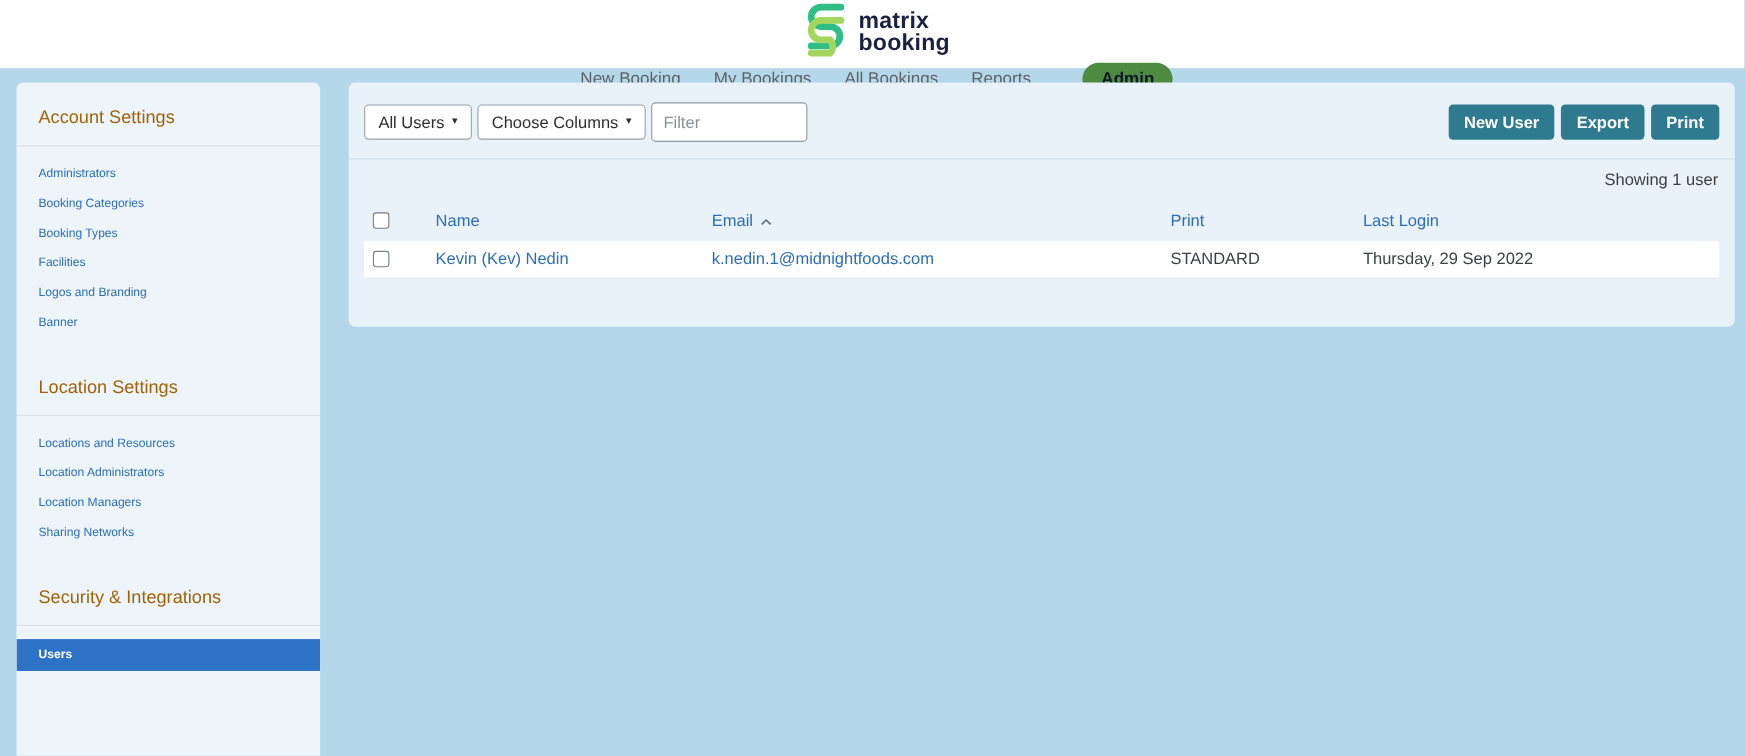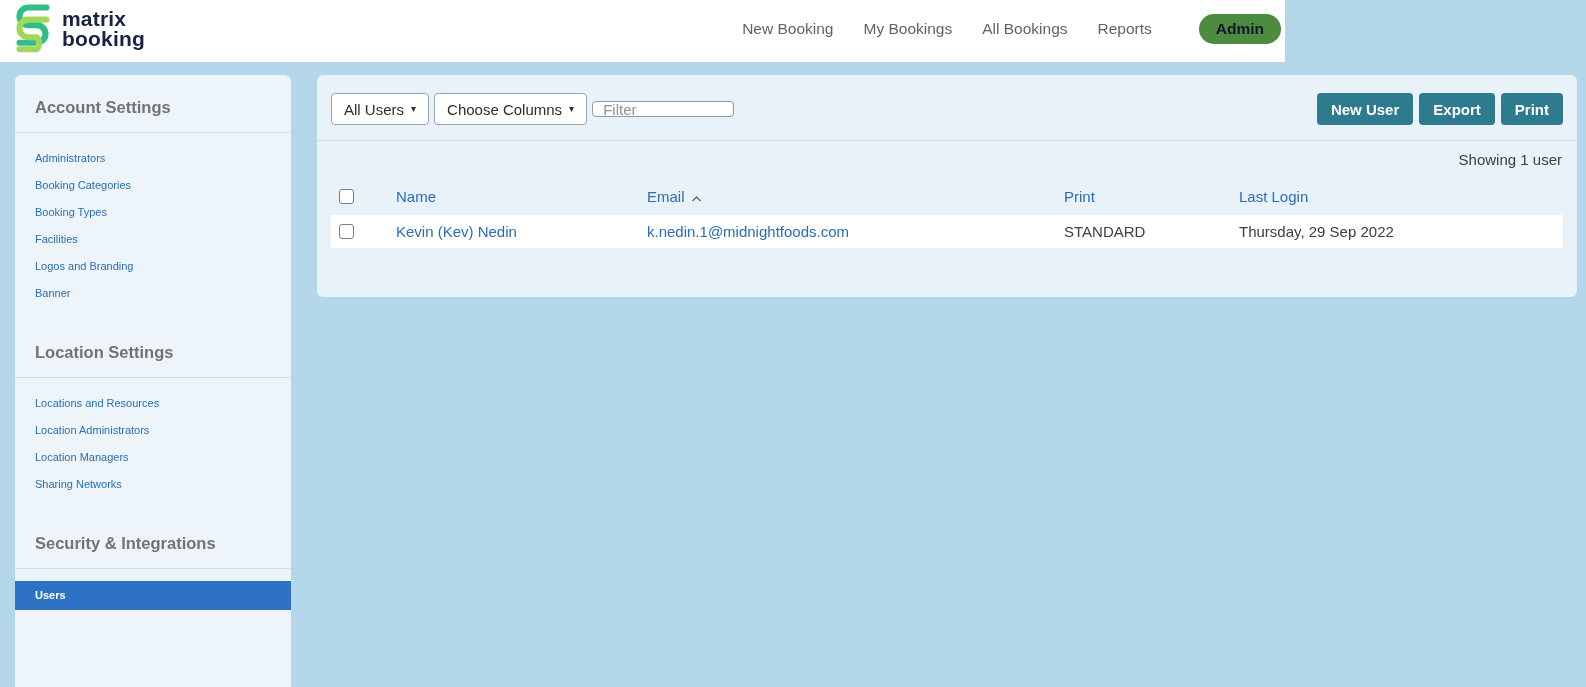--- a/index.html
+++ b/index.html
@@ -7,42 +7,43 @@
   body {
     font-family:"Liberation Sans", sans-serif;
     background:#b4d7ea;
     position:relative;
     overflow:hidden;
     color:#202124;
   }
 
   
   .app-header {
-    position:absolute; top:0; left:0; width:1285px; height:62px;
+    position:absolute; top:0; left:0; width:1586px; height:62px;
     background:#ffffff;
     display:flex; align-items:center; justify-content:space-between;
     padding:0 4px 4px 12px;
+    flex-direction:column;
   }
   .logo { display:flex; align-items:center; gap:9px; cursor:pointer; }
   .logo-word { font-weight:700; font-size:21px; line-height:20px; color:#1b2142; letter-spacing:.2px; }
   .top-nav { display:flex; align-items:center; gap:30px; }
   .nav-link { font-size:15.5px; color:#5f6368; cursor:pointer; white-space:nowrap; }
   .admin-pill {
     margin-left:17px; background:#4c8b40; color:#0f172a; font-size:15.5px; font-weight:bold;
     padding:6px 17px; border-radius:16px; border:none; cursor:pointer;
   }
 
   
   .sidebar {
     position:absolute; left:15px; top:75px; bottom:-6px; width:276px;
     background:#edf5fa; border-radius:6px 6px 0 0;
     overflow:hidden;
   }
   .side-title {
-    font-size:16.5px; color:#737373; padding:26px 20px 15px; font-weight:700;
+    font-size:16.5px; color:#a16207; padding:26px 20px 15px; font-weight:400;
   }
   .sidebar > .side-title:first-child { padding-top:23px; }
   .side-divider { border:none; border-top:1px solid #d7dee4; }
   .side-list { list-style:none; padding:12px 0 10px; }
   .side-list.no-bottom-pad { padding-bottom:0; }
   .side-item { display:block; padding:7px 20px 8px; font-size:11px; color:#2b6db8; text-decoration:none; cursor:pointer; }
   .side-item.selected {
     background:#2e72c6; color:#ffffff; padding:8px 20px 9px; font-weight:bold;
   }
 
@@ -57,21 +58,21 @@
   }
   .toolbar-left { display:flex; align-items:center; gap:5px; }
   .toolbar-right { display:flex; align-items:center; gap:6px; }
   .btn-light {
     background:#fff; border:1px solid #97a3ad; border-radius:4px;
     height:32px; padding:0 12px; font-size:15px; color:#2e2e2e;
     font-family:inherit; display:inline-flex; align-items:center; gap:7px; cursor:pointer;
   }
   .caret-down { font-size:10px; color:#2e2e2e; line-height:1; }
   .filter-input {
-    width:142px; height:16px; background:#fff; border:1px solid #8d9aa5; border-radius:4px;
+    width:142px; height:36px; background:#fff; border:1px solid #8d9aa5; border-radius:4px;
     padding:0 10px; font-size:15px; font-family:inherit; color:#202124;
   }
   .filter-input::placeholder { color:#8b9299; }
   .btn-teal {
     background:#2e7b90; color:#fff; border:none; border-radius:4px;
     height:32px; padding:0 14px; font-size:15px; font-weight:bold;
     font-family:inherit; cursor:pointer;
   }
   .summary-row { text-align:right; padding:10px 15px 0; font-size:15px; color:#3c4043; }
 

